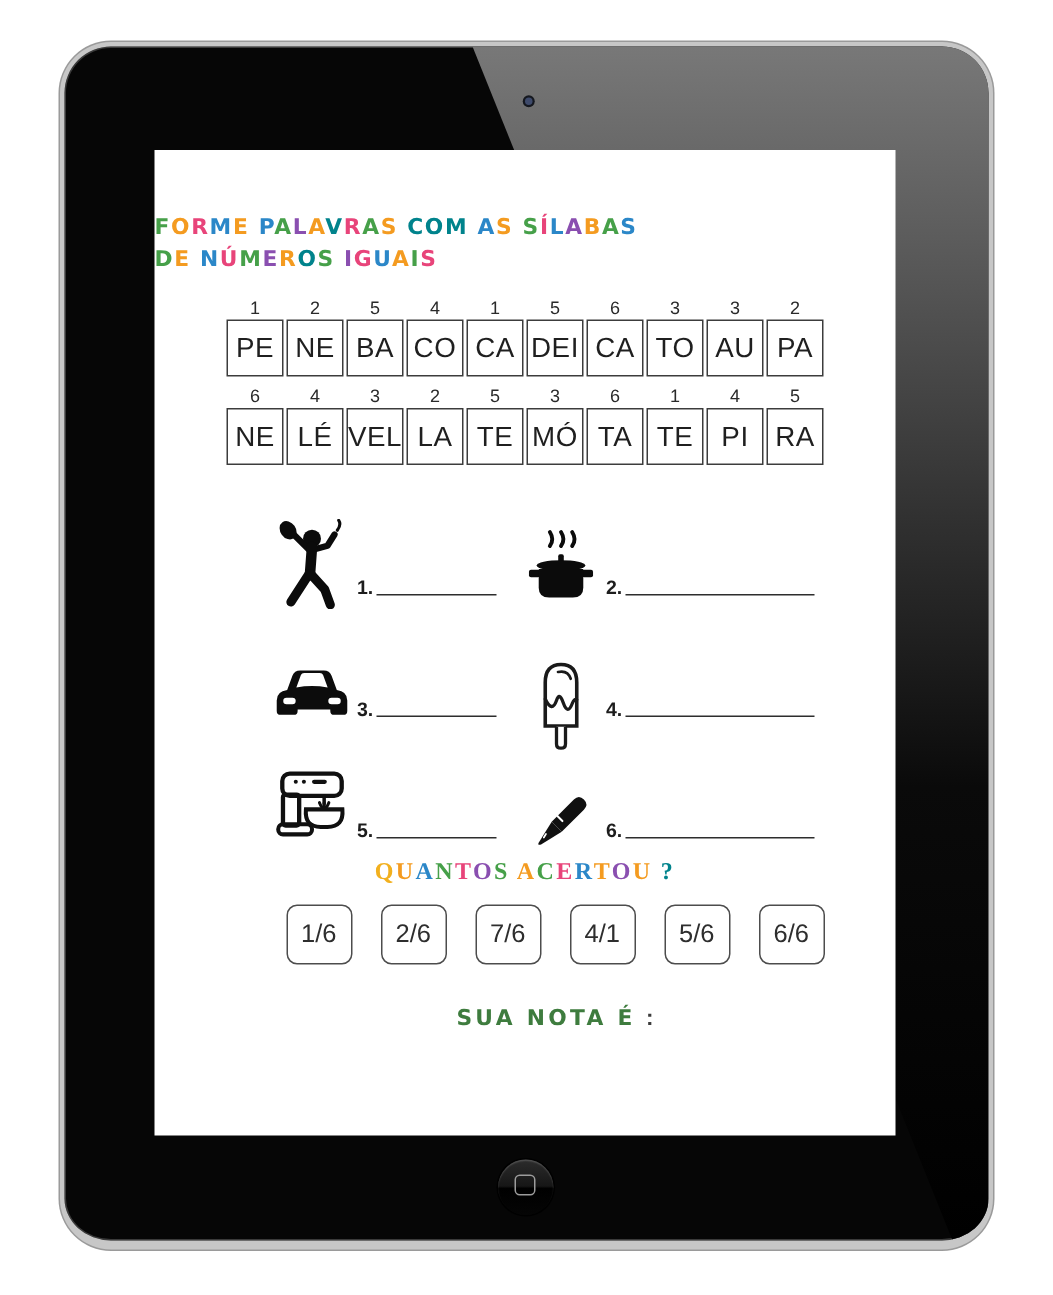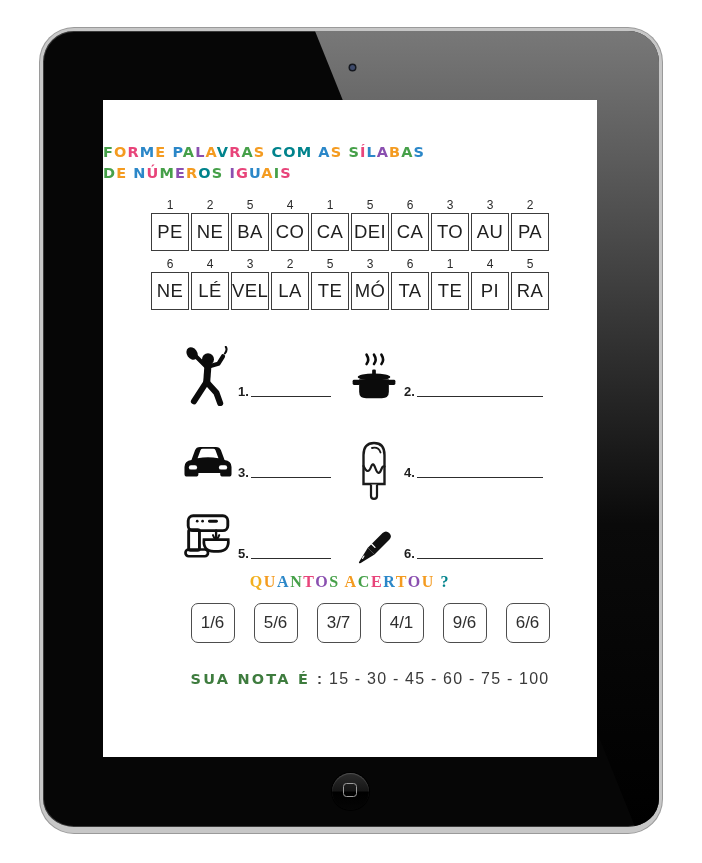--- a/index.html
+++ b/index.html
@@ -280,32 +280,31 @@
           <span class="a-line"></span>
         </div>
       </div>
 
     </div>
 
     <div class="quantos"><span style="color: rgb(242, 176, 30);">Q</span><span style="color: rgb(244, 155, 32);">U</span><span style="color: rgb(43, 135, 200);">A</span><span style="color: rgb(70, 160, 73);">N</span><span style="color: rgb(232, 68, 122);">T</span><span style="color: rgb(138, 79, 176);">O</span><span style="color: rgb(70, 160, 73);">S</span><span> </span><span style="color: rgb(244, 155, 32);">A</span><span style="color: rgb(70, 160, 73);">C</span><span style="color: rgb(232, 68, 122);">E</span><span style="color: rgb(43, 135, 200);">R</span><span style="color: rgb(244, 155, 32);">T</span><span style="color: rgb(138, 79, 176);">O</span><span style="color: rgb(244, 155, 32);">U</span><span> </span><span style="color: rgb(0, 131, 140);">?</span></div>
 
     <div class="score-row">
         <div class="score-box">1/6</div>
+        <div class="score-box">2/6</div>
+        <div class="score-box">7/6</div>
+        <div class="score-box">4/1</div>
         <div class="score-box">5/6</div>
-        <div class="score-box">3/7</div>
-        <div class="score-box">4/1</div>
-        <div class="score-box">9/6</div>
         <div class="score-box">6/6</div>
       </div>
 
 
     <div class="nota">
       <span class="nota-label" style="color: rgb(62, 124, 62);">SUA NOTA É</span>
         <span class="nota-colon">:</span>
-      <span class="nota-values">15 - 30 - 45 - 60 - 75 - 100</span>
     </div>
 
   </div>
 
   <div class="home-button">
     <div class="home-square"></div>
   </div>
 </div>
 
 </body></html>

